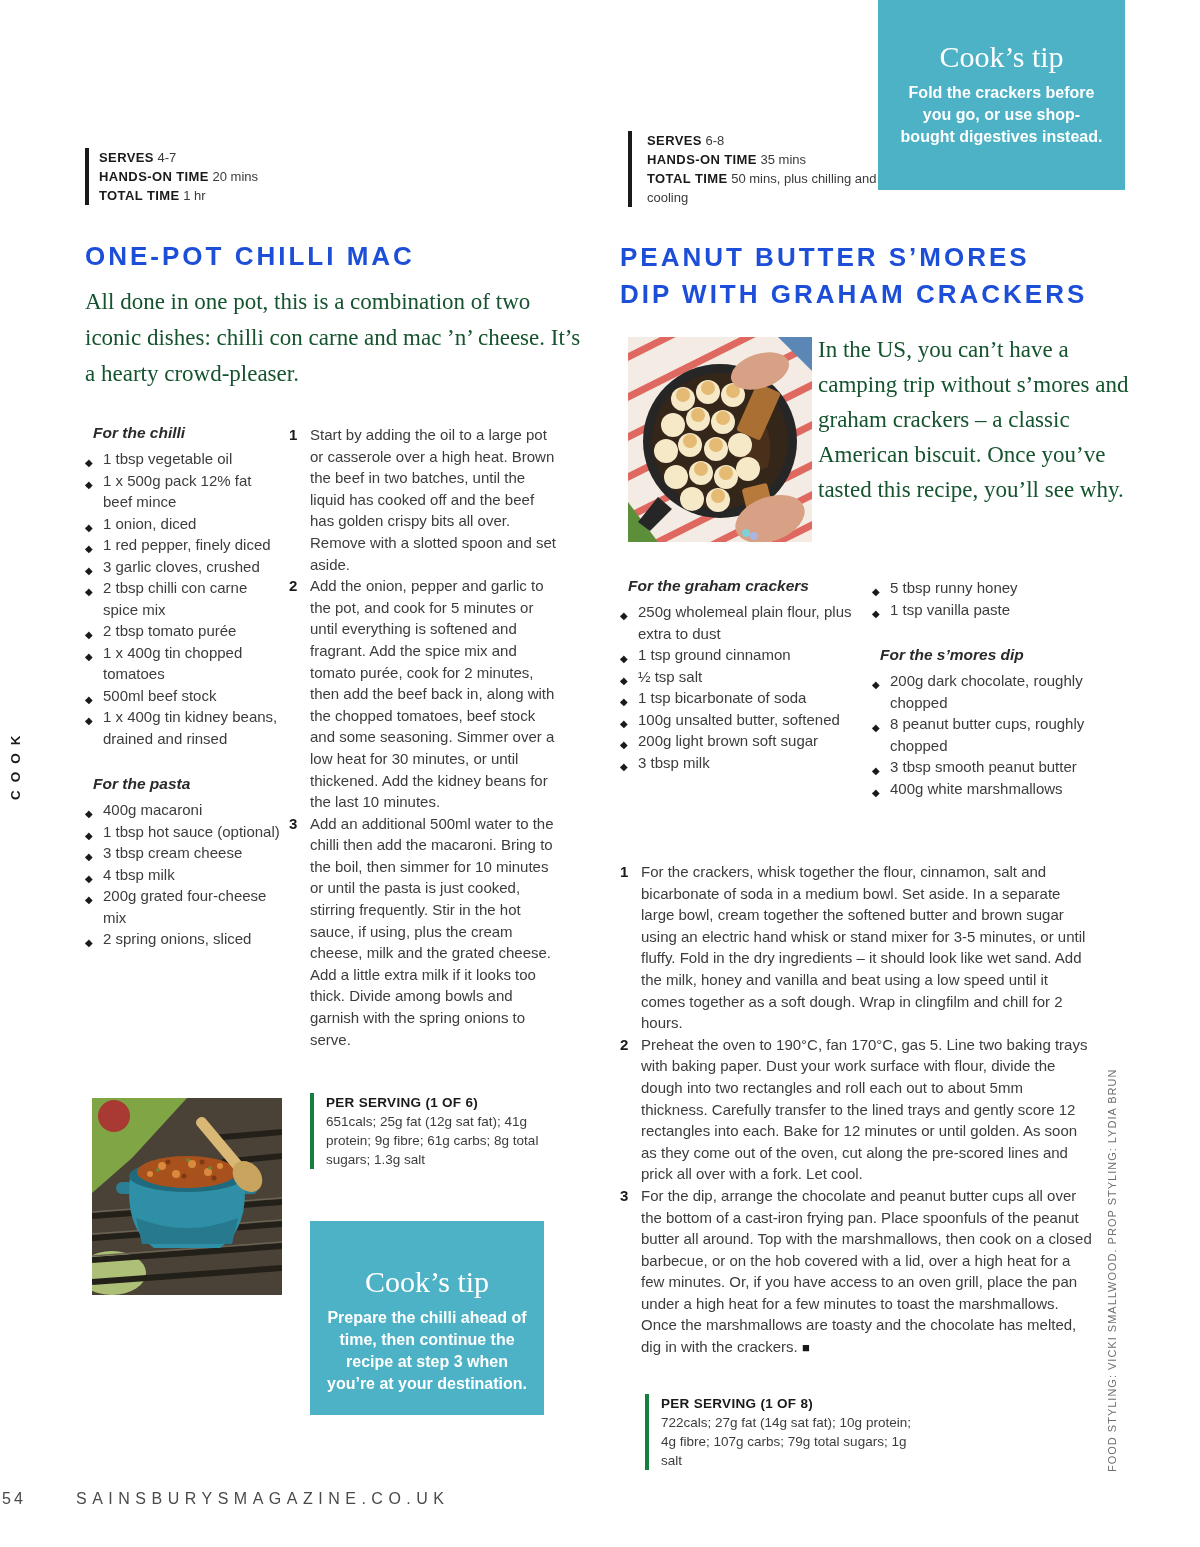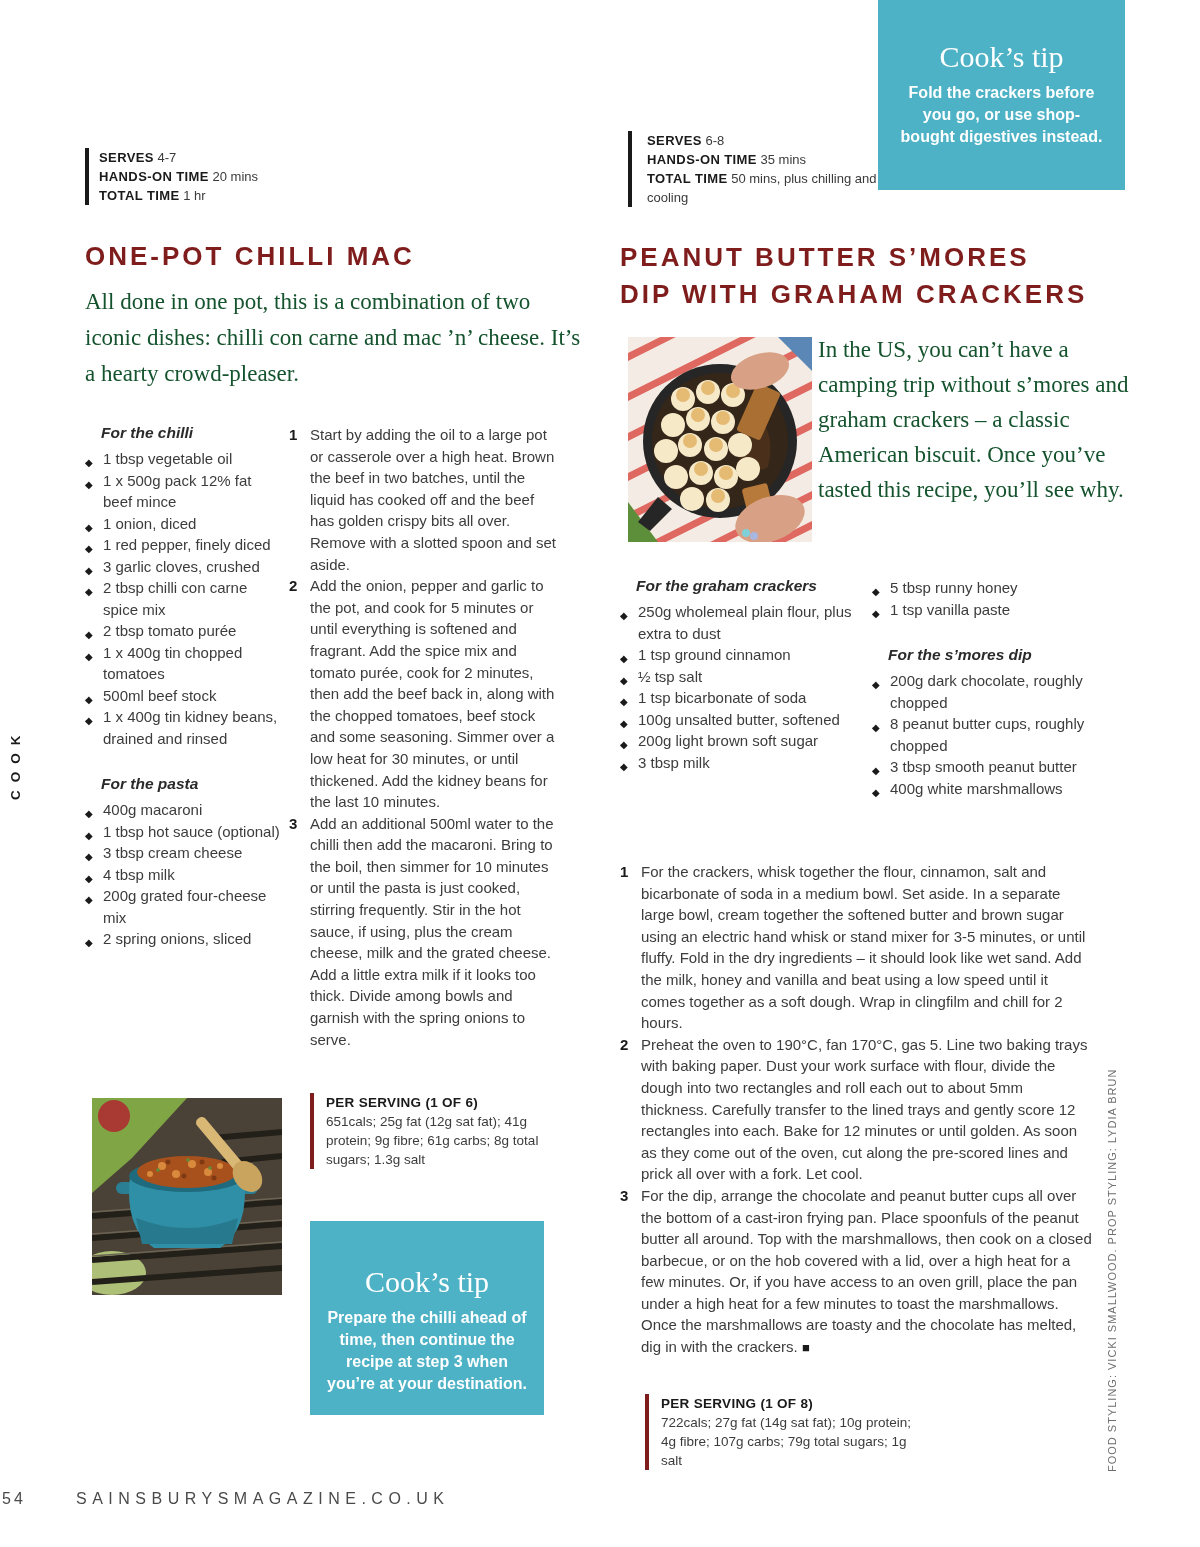--- a/index.html
+++ b/index.html
@@ -5,38 +5,38 @@
   html,body{margin:0;padding:0;background:#ffffff;}
   body{width:1200px;height:1547px;position:relative;overflow:hidden;
        font-family:"Liberation Sans",sans-serif;color:#3a3a3a;}
   .abs{position:absolute;}
 
   
   .meta{border-left:4px solid #1a1a1a;padding-left:10px;font-size:13px;line-height:19px;color:#3a3a3a;}
   .meta .lbl{font-weight:bold;color:#1a1a1a;letter-spacing:.4px;}
 
   
-  .rtitle{font-weight:bold;font-size:26px;line-height:37px;letter-spacing:3px;color:#7f1d1d;white-space:nowrap;}
+  .rtitle{font-weight:bold;font-size:26px;line-height:37px;letter-spacing:3px;color:#1d4ed8;white-space:nowrap;}
 
   
   .intro{font-family:"Liberation Serif",serif;font-size:23px;line-height:36px;color:#14532d;}
 
   
-  .ing-label{font-weight:bold;font-style:italic;font-size:15.5px;color:#2a2a2a;margin:0 0 6px 16px;}
+  .ing-label{font-weight:bold;font-style:italic;font-size:15.5px;color:#2a2a2a;margin:0 0 6px 8px;}
   ul.ing{list-style:none;margin:0;padding:0;font-size:15px;line-height:21.5px;color:#3c3c3c;}
   ul.ing li{position:relative;padding-left:18px;}
   .diamond{position:absolute;left:0;top:4px;font-size:10px;color:#1a1a1a;}
 
   
   ol.steps{list-style:none;margin:0;padding:0;font-size:15px;line-height:21.6px;color:#3c3c3c;}
   ol.steps li{position:relative;padding-left:21px;}
   .stepnum{position:absolute;left:0;top:0;font-weight:bold;color:#1a1a1a;}
 
   
-  .per{border-left:4px solid #7f1d1d;padding-left:12px;font-size:13.5px;line-height:19px;color:#3c3c3c;}
+  .per{border-left:4px solid #15803d;padding-left:12px;font-size:13.5px;line-height:19px;color:#3c3c3c;}
   .per-label{font-weight:bold;color:#1a1a1a;letter-spacing:.3px;}
 
   
   .tip{background:#4db2c5;color:#ffffff;text-align:center;}
   .tip-title{font-family:"Liberation Serif",serif;font-size:30px;line-height:34px;font-weight:normal;}
   .tip-body{font-weight:bold;font-size:16px;line-height:22px;margin:8px auto 0 auto;}
 
   
   .vert{transform:rotate(-90deg);transform-origin:left top;white-space:nowrap;}
   .cook-vert{font-weight:bold;font-size:13.5px;letter-spacing:8px;color:#1a1a1a;}

